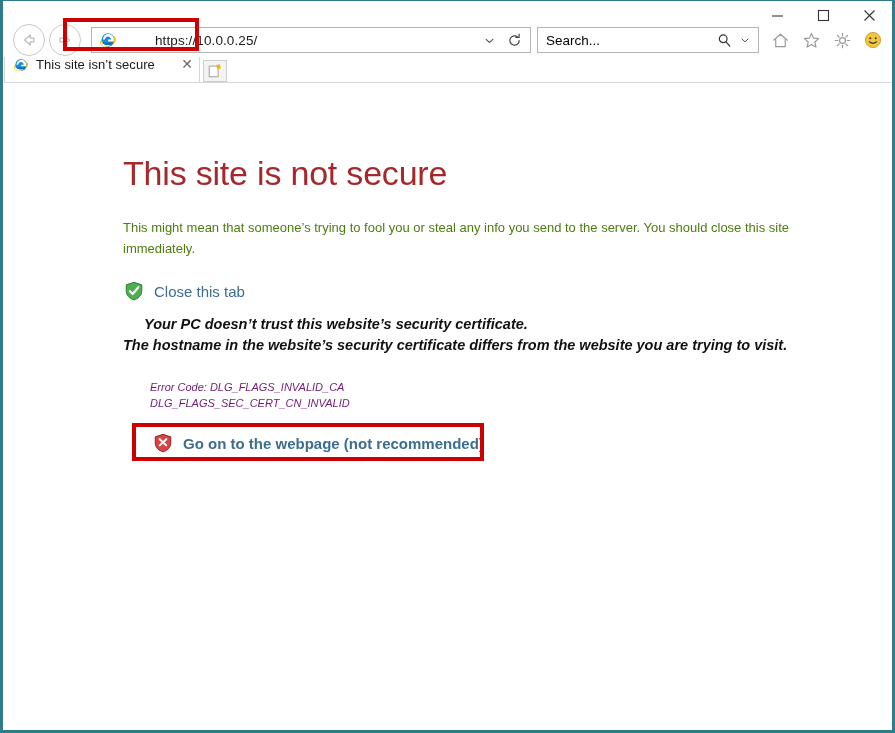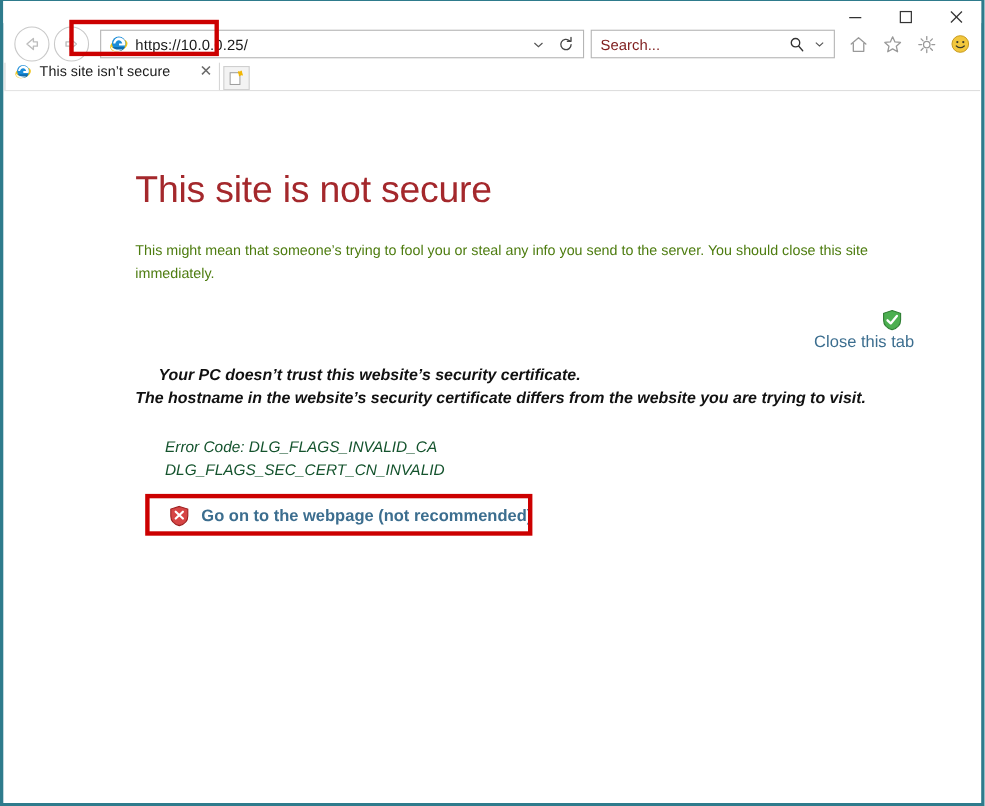--- a/index.html
+++ b/index.html
@@ -89,20 +89,21 @@
     margin-right: 6px;
   }
   .addr-box {
     position: absolute;
     inset: 0;
     border: 1px solid #b5b5b5;
     background: #ffffff;
     display: flex;
     align-items: center;
     box-sizing: border-box;
+    gap: 32px;
   }
   .addr-favicon {
     width: 18px;
     height: 18px;
     margin-left: 7px;
     margin-right: 6px;
     flex: none;
   }
   .addr-text {
     font-size: 13.5px;
@@ -136,21 +137,21 @@
     height: 26px;
     border: 1px solid #b5b5b5;
     background: #ffffff;
     display: flex;
     align-items: center;
     box-sizing: border-box;
   }
   .search-placeholder {
     flex: 1 1 auto;
     font-size: 13.5px;
-    color: #7f1d1d;
+    color: #000000;
     padding-left: 8px;
     white-space: nowrap;
   }
   .search-icons {
     display: flex;
     align-items: center;
     gap: 8px;
     padding-right: 8px;
     flex: none;
   }
@@ -252,23 +253,22 @@
   .err-desc {
     font-size: 13px;
     color: #4d7c0f;
     line-height: 1.55;
     max-width: 690px;
     margin: 0 0 22px 0;
   }
 
   .link-row {
     display: flex;
-    align-items: flex-end;
+    align-items: center;
     margin-bottom: 12px;
-    flex-direction: column;
   }
   .link-icon {
     width: 21px;
     height: 21px;
     flex: none;
     margin-right: 10px;
     display: flex;
     align-items: center;
     justify-content: center;
   }
@@ -287,22 +287,22 @@
   .detail-bold {
     font-size: 14.5px;
     font-weight: bold;
     color: #111111;
     line-height: 1.5;
     max-width: 700px;
     margin: 0 0 22px 0;
   }
   .detail-bold .indent { padding-left: 21px; display: inline-block; }
   .errcode {
-    font-size: 14px;
-    color: #14532d;
+    font-size: 11px;
+    color: #701a75;
     line-height: 1.48;
     padding-left: 27px;
     margin: 0 0 18px 0;
   }
 
   .goon-wrap {
     position: relative;
     display: inline-flex;
     align-items: center;
     margin-left: 27px;

